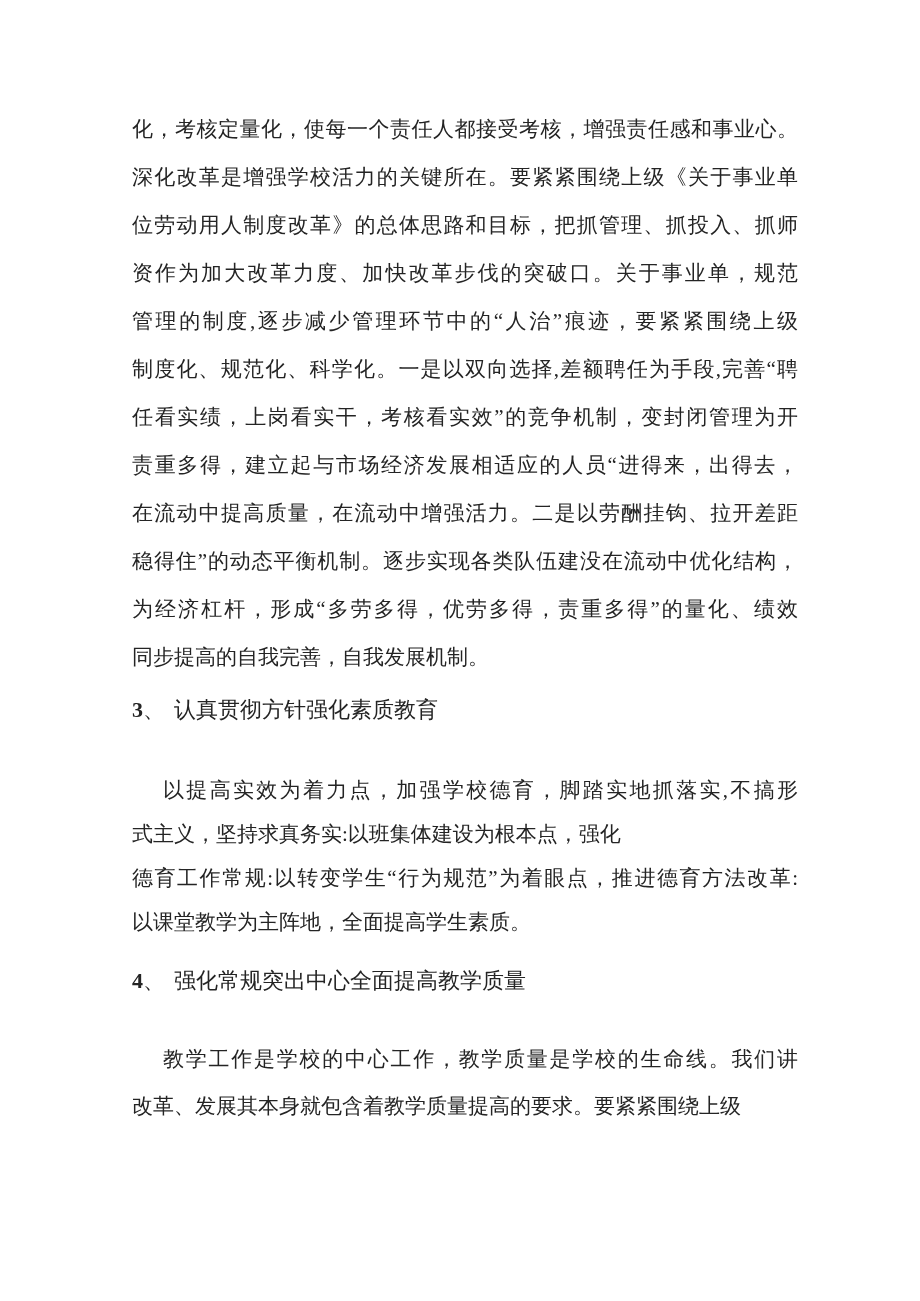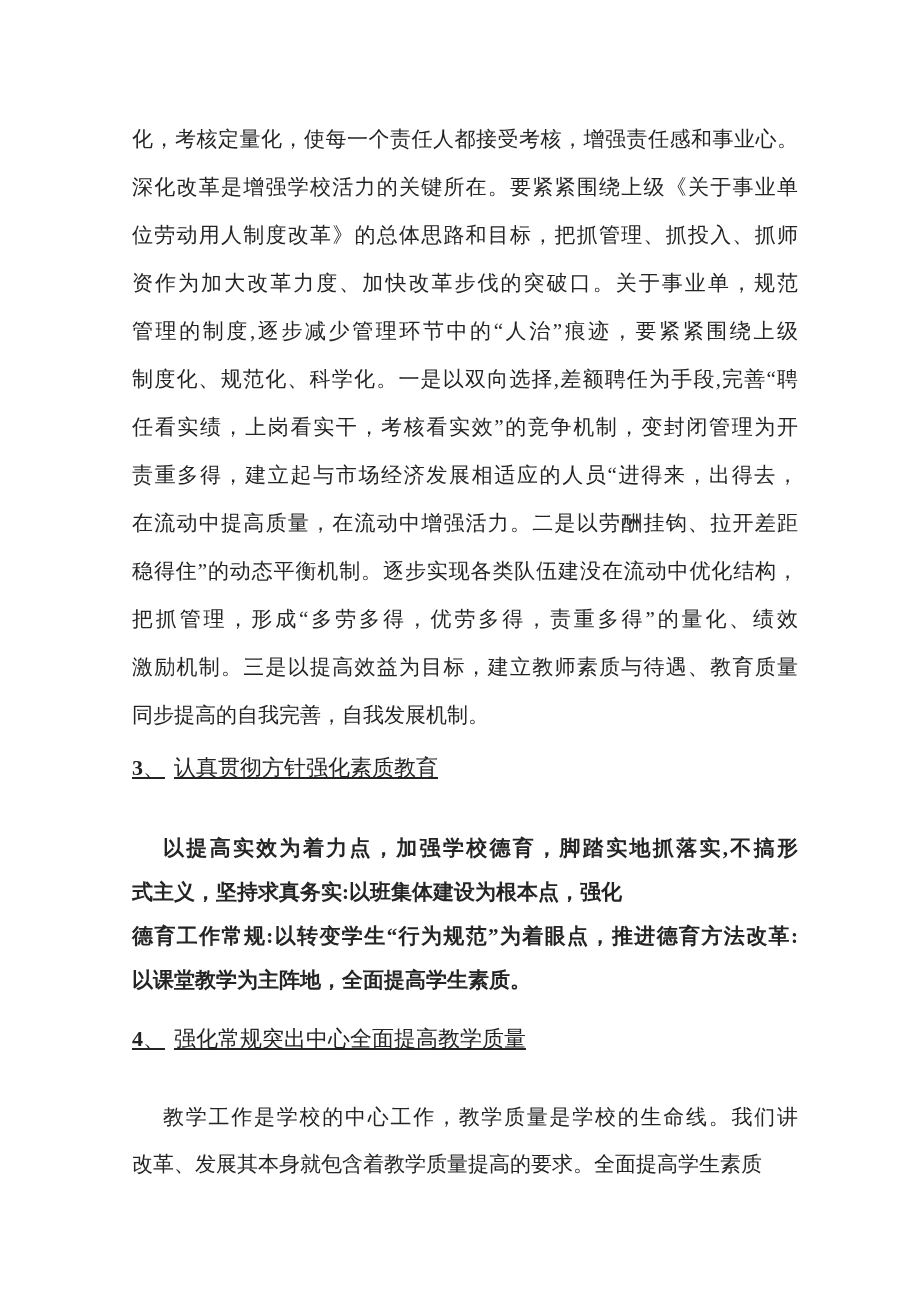--- a/index.html
+++ b/index.html
@@ -10,21 +10,21 @@
   .page {
     position: relative;
     width: 920px;
     height: 1301px;
     background: #ffffff;
     overflow: hidden;
   }
   .content {
     position: absolute;
     left: 132px;
-    top: 115px;
+    top: 105px;
     width: 666px;
     font-family: "Liberation Serif", "DejaVu Serif", serif;
     font-size: 21px;
     color: #242424;
     -webkit-font-smoothing: antialiased;
   }
   .line {
     display: block;
     width: 666px;
   }
@@ -44,32 +44,31 @@
     line-height: 48px;
     height: 48px;
   }
   .heading {
     margin: 0;
     font-size: 22px;
     font-weight: normal;
     line-height: 48px;
     height: 48px;
     white-space: nowrap;
-    text-decoration: underline;
   }
   .heading .hnum {
     font-weight: bold;
   }
   .heading .hsep {
     margin-right: 9px;
   }
   .heading-3 { margin-top: 5px; }
   .heading-4 { margin-top: 13px; }
 
-  .block-para3 { margin-top: 34px; font-weight: bold; }
+  .block-para3 { margin-top: 34px; }
   .block-para3 .line {
     line-height: 44px;
     height: 44px;
   }
   .block-para4 { margin-top: 31px; }
   .block-para4 .line {
     line-height: 47px;
     height: 47px;
   }
 </style>
@@ -83,39 +82,38 @@
       <div class="line full">化，考核定量化，使每一个责任人都接受考核，增强责任感和事业心。</div>
       <div class="line full">深化改革是增强学校活力的关键所在。要紧紧围绕上级《关于事业单</div>
       <div class="line full">位劳动用人制度改革》的总体思路和目标，把抓管理、抓投入、抓师</div>
       <div class="line full">资作为加大改革力度、加快改革步伐的突破口。关于事业单，规范</div>
       <div class="line full">管理的制度,逐步减少管理环节中的“人治”痕迹，要紧紧围绕上级</div>
       <div class="line full">制度化、规范化、科学化。一是以双向选择,差额聘任为手段,完善“聘</div>
       <div class="line full">任看实绩，上岗看实干，考核看实效”的竞争机制，变封闭管理为开</div>
       <div class="line full">责重多得，建立起与市场经济发展相适应的人员“进得来，出得去，</div>
       <div class="line full">在流动中提高质量，在流动中增强活力。二是以劳酬挂钩、拉开差距</div>
       <div class="line full">稳得住”的动态平衡机制。逐步实现各类队伍建没在流动中优化结构，</div>
-      <div class="line full">把抓管理，形成“多劳多得，优劳多得，责重多得”的量化、绩效</div>
-      <div class="line full">激励机制。三是以提高效益为目标，建立教师素质与待遇、教育质量</div>
+      <div class="line full">为经济杠杆，形成“多劳多得，优劳多得，责重多得”的量化、绩效</div>
       <div class="line short">同步提高的自我完善，自我发展机制。</div>
     </div>
 
     <h3 class="heading heading-3">
       <span class="hnum">3</span><span class="hsep">、</span><span class="htitle">认真贯彻方针强化素质教育</span>
     </h3>
 
     <div class="block-para3">
       <div class="line full indent">以提高实效为着力点，加强学校德育，脚踏实地抓落实,不搞形</div>
       <div class="line short">式主义，坚持求真务实:以班集体建设为根本点，强化</div>
       <div class="line full">德育工作常规:以转变学生“行为规范”为着眼点，推进德育方法改革:</div>
       <div class="line short">以课堂教学为主阵地，全面提高学生素质。</div>
     </div>
 
     <h3 class="heading heading-4">
       <span class="hnum">4</span><span class="hsep">、</span><span class="htitle">强化常规突出中心全面提高教学质量</span>
     </h3>
 
     <div class="block-para4">
       <div class="line full indent">教学工作是学校的中心工作，教学质量是学校的生命线。我们讲</div>
-      <div class="line short">改革、发展其本身就包含着教学质量提高的要求。全面提高学生素质</div>
+      <div class="line short">改革、发展其本身就包含着教学质量提高的要求。要紧紧围绕上级</div>
     </div>
 
   </div>
 </div>
 
 </body></html>

